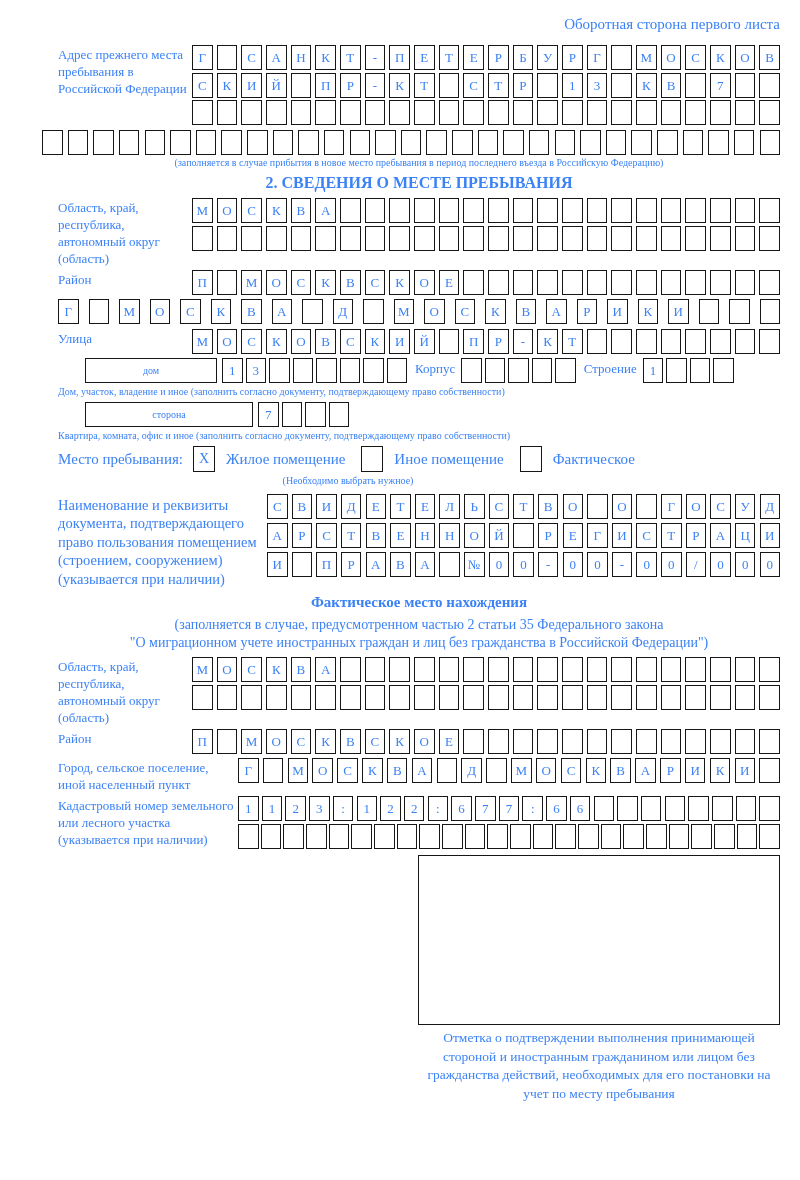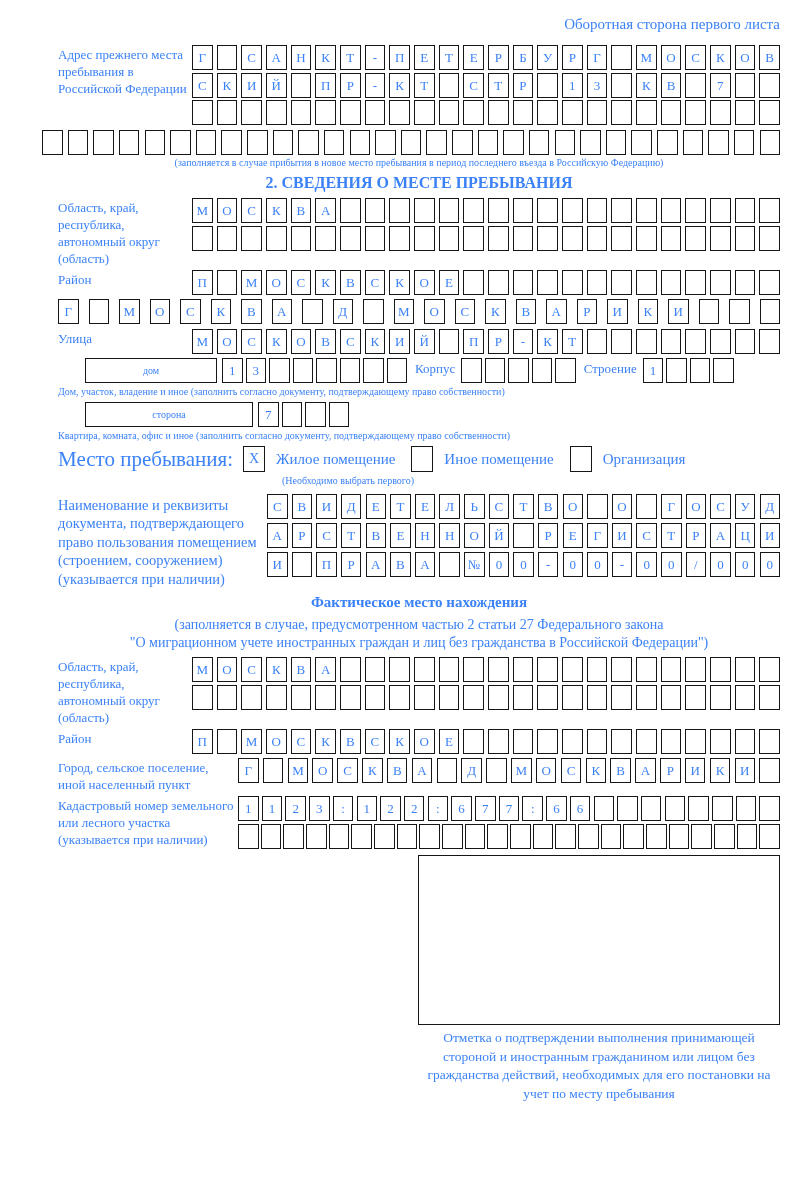--- a/index.html
+++ b/index.html
@@ -31,21 +31,21 @@
   .domrow{display:flex;align-items:flex-start;margin-left:27px;margin-bottom:3px;}
   .wide-box{
     height:23px;border:1.6px solid #161616;display:flex;align-items:center;justify-content:center;
     font-size:10px;flex:none;
   }
   .wide-box.dom{width:130px;}
   .wide-box.kv{width:166px;}
   .inline-label{font-size:13px;padding:3px 6px 0 8px;flex:none;}
   .gap5{margin-left:5px;}
   .mestorow{display:flex;align-items:center;margin:4px 0 3px 0;}
-  .mesto-label{font-size:21px;margin-right:10px;}
+  .mesto-label{font-size:15px;margin-right:10px;}
   .checkbox{
     width:20px;height:24px;border:1.6px solid #161616;flex:none;
     display:flex;align-items:center;justify-content:center;font-size:14px;
   }
   .opt-label{font-size:15px;margin:0 16px 0 11px;}
   .choose-note{width:580px;text-align:center;margin-bottom:6px;}
   .docrows .cellrow{margin-bottom:4px;}
   .stamp-wrap{width:362px;margin-left:auto;margin-top:4px;}
   .stamp-box{width:100%;height:170px;border:1.7px solid #161616;box-sizing:border-box;}
   .stamp-caption{font-size:13.5px;line-height:1.38;text-align:center;margin-top:4px;}
@@ -369,23 +369,23 @@
   </div>
   <div class="caption">Квартира, комната, офис и иное (заполнить согласно документу, подтверждающему право собственности)</div>
 
   <div class="mestorow">
     <span class="mesto-label">Место пребывания:</span>
     <span class="checkbox">X</span>
     <span class="opt-label">Жилое помещение</span>
     <span class="checkbox"></span>
     <span class="opt-label">Иное помещение</span>
     <span class="checkbox"></span>
-    <span class="opt-label">Организация</span>
-  </div>
-  <div class="caption choose-note">(Необходимо выбрать первого)</div>
+    <span class="opt-label">Фактическое</span>
+  </div>
+  <div class="caption choose-note">(Необходимо выбрать нужное)</div>
 
   <div class="field">
     <div class="label doc">Наименование и реквизиты документа, подтверждающего право пользования помещением (строением, сооружением) (указывается при наличии)</div>
     <div class="cells-col docrows">
       <div class="cellrow">
           <div class="cell">С</div>
           <div class="cell">В</div>
           <div class="cell">И</div>
           <div class="cell">Д</div>
           <div class="cell">Е</div>
@@ -450,21 +450,21 @@
           <div class="cell">/</div>
           <div class="cell">0</div>
           <div class="cell">0</div>
           <div class="cell">0</div>
         </div>
     </div>
   </div>
 
   <div class="sub-title">Фактическое место нахождения</div>
   <div class="notes">
-    <div class="note-line">(заполняется в случае, предусмотренном частью 2 статьи 27 Федерального закона</div>
+    <div class="note-line">(заполняется в случае, предусмотренном частью 2 статьи 35 Федерального закона</div>
     <div class="note-line">"О миграционном учете иностранных граждан и лиц без гражданства в Российской Федерации")</div>
   </div>
 
   <div class="field">
     <div class="label">Область, край, республика, автономный округ (область)</div>
     <div class="cells-col">
       <div class="cellrow">
           <div class="cell">М</div>
           <div class="cell">О</div>
           <div class="cell">С</div>

